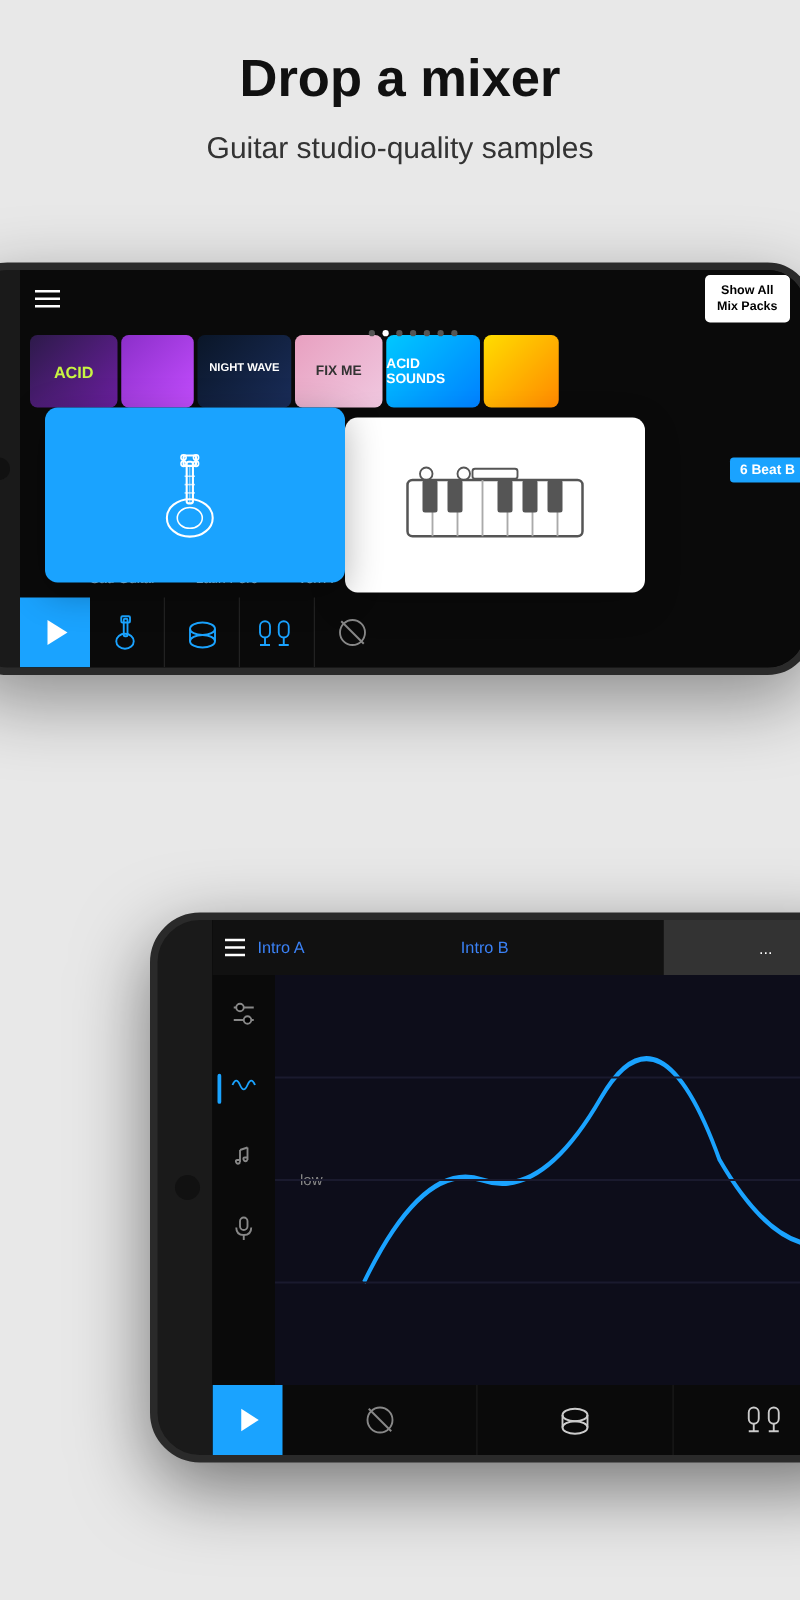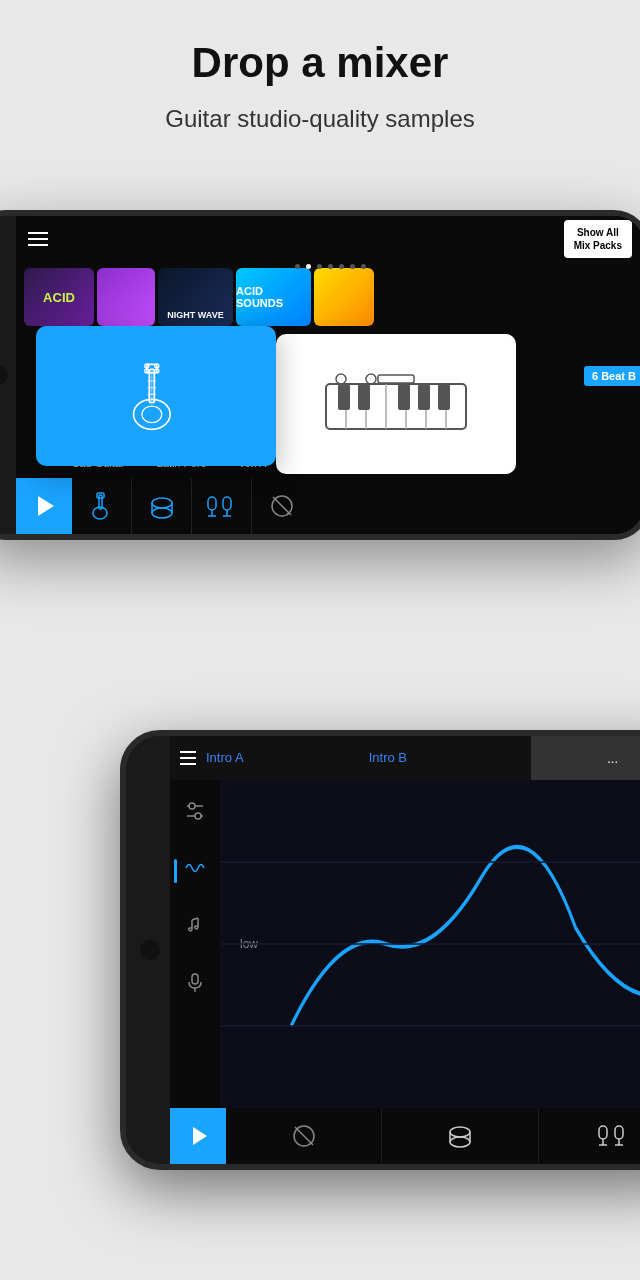--- a/index.html
+++ b/index.html
@@ -166,21 +166,21 @@
     }
     .pack-nightwave {
       width: 75px;
       background: linear-gradient(135deg, #0a1628, #1a2d5a);
       color: white;
       font-size: 9px;
       font-weight: 700;
       display: flex;
       flex-direction: column;
       align-items: center;
-      justify-content: flex-end;
+      justify-content: center;
       padding-bottom: 6px;
     }
     .pack-fixme {
       width: 70px;
       background: linear-gradient(135deg, #e8a0c0, #f0c8e0);
       display: flex;
       align-items: center;
       justify-content: center;
       color: #333;
       font-weight: 900;
@@ -534,20 +534,23 @@
       </div>
 
       <div class="pack-row">
         <div class="pack-item pack-nger">
           <span>ACID</span>
         </div>
         <div class="pack-item pack-purple"></div>
         <div class="pack-item pack-nightwave">
           <span>NIGHT WAVE</span>
         </div>
+        <div class="pack-item pack-fixme">
+          <span>FIX ME</span>
+        </div>
         <div class="pack-item pack-acid">
           <span>ACID SOUNDS</span>
         </div>
         <div class="pack-item pack-yellow"></div>
       </div>
 
       <div class="guitar-card">
         <svg class="guitar-svg" viewBox="0 0 120 100">
 
           <ellipse cx="55" cy="72" rx="22" ry="18" class="guitar-outline" stroke="white" stroke-width="2.5" fill="none"></ellipse>

